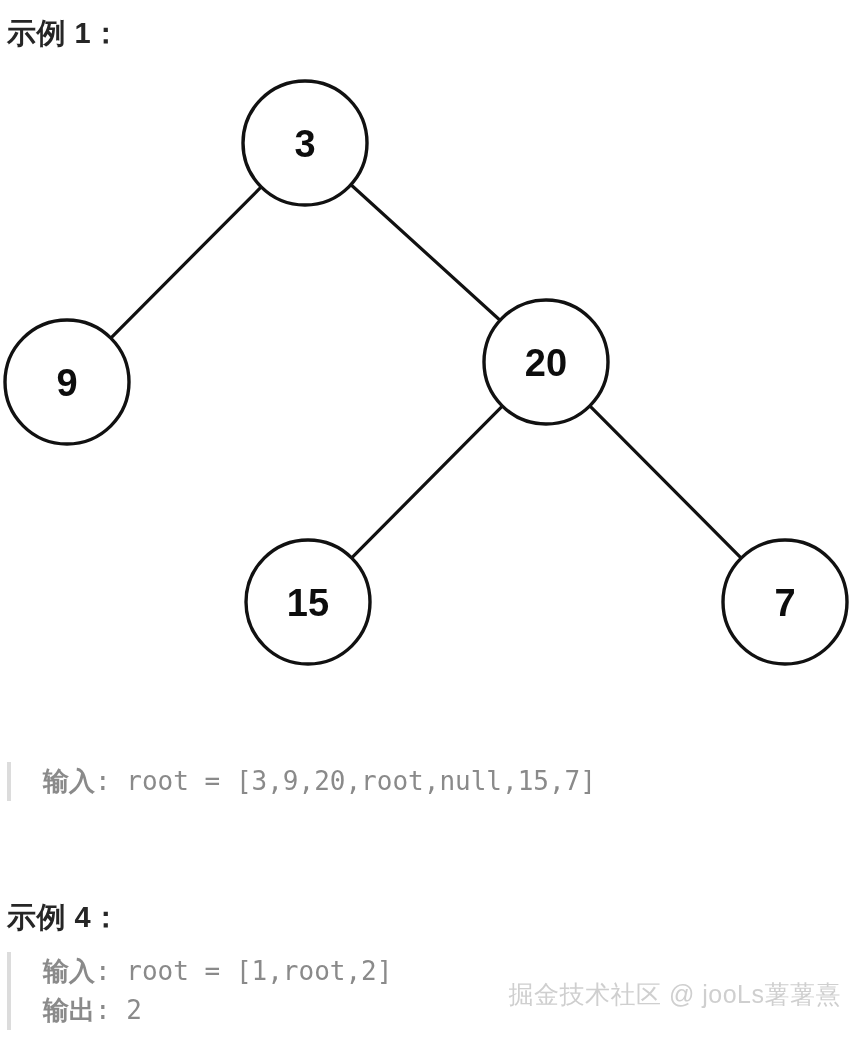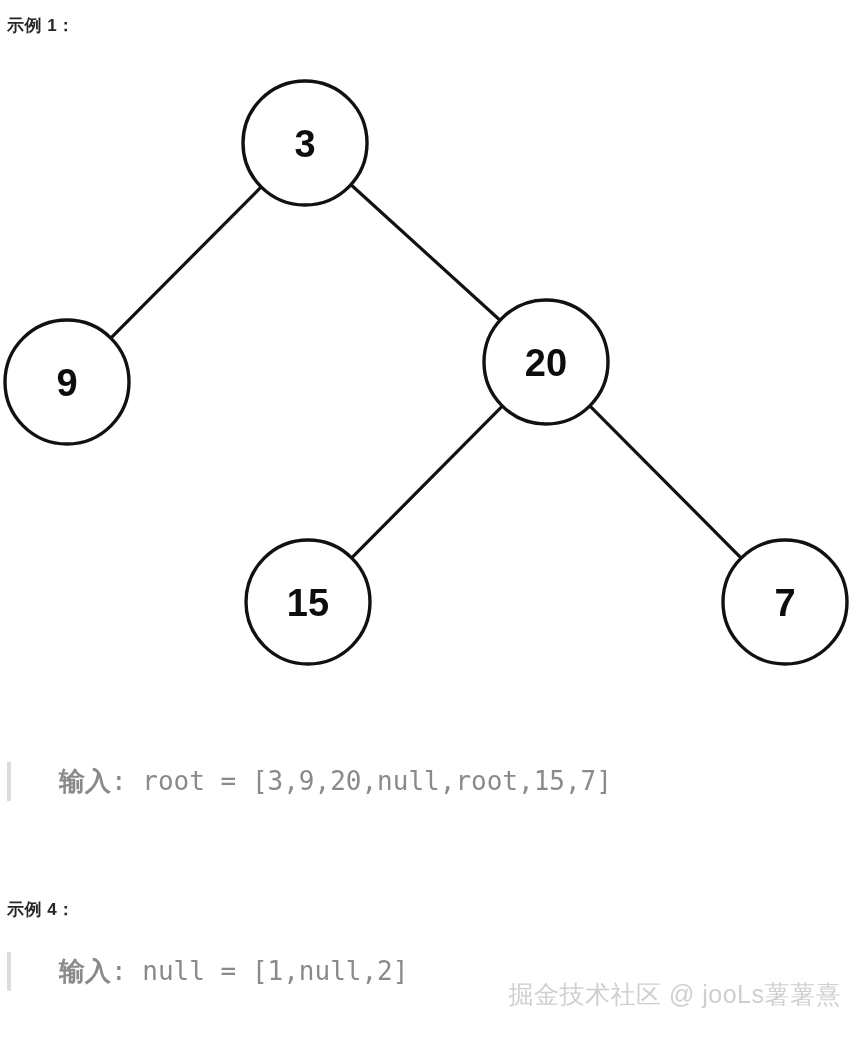--- a/index.html
+++ b/index.html
@@ -18,21 +18,21 @@
 
   .page {
     position: absolute;
     inset: 0;
   }
 
   
   .example-heading {
     position: absolute;
     left: 7px;
-    font-size: 17px;
+    font-size: 29px;
     font-weight: bold;
     color: #262626;
     letter-spacing: 0.5px;
     white-space: nowrap;
   }
   #heading-1 { top: 14px; }
   #heading-2 { top: 898px; }
 
   
   .tree-figure {
@@ -81,21 +81,20 @@
     font-family: "DejaVu Sans Mono", "Liberation Mono", monospace;
     font-size: 26px;
     line-height: 39px;
     color: #8a8a8a;
     white-space: pre;
   }
   .code-line .label {
     font-family: "Liberation Sans", "DejaVu Sans", sans-serif;
     font-weight: bold;
     color: #8a8a8a;
-    margin-left: 16px;
   }
 
   
   #watermark {
     position: absolute;
     right: 12px;
     top: 978px;
     font-size: 25px;
     color: #cfcfcf;
     letter-spacing: 0.5px;
@@ -137,24 +136,25 @@
           </g>
           <g>
             <circle cx="785" cy="542" r="62" class="node-circle" fill="#ffffff" stroke="#111111"></circle>
             <text x="785" y="543" class="node-label">7</text>
           </g>
         </g>
     </svg>
   </div>
 
   <div class="code-block" id="code-block-1">
-    <div class="code-line"><span class="label">输入</span><span>:</span><span> root = [3,9,20,null,root,15,7]</span></div>
+    <div class="code-line"><span class="label">输入</span><span>:</span><span> root = [3,9,20,root,null,15,7]</span></div>
   </div>
 
   <div class="example-heading" id="heading-2">示例 4：</div>
 
   <div class="code-block" id="code-block-2">
-    <div class="code-line"><span class="label">输入</span><span>:</span><span> null = [1,null,2]</span></div>
+    <div class="code-line"><span class="label">输入</span><span>:</span><span> root = [1,root,2]</span></div>
+    <div class="code-line"><span class="label">输出</span><span>:</span><span> 2</span></div>
   </div>
 
   <div id="watermark">掘金技术社区 @ jooLs薯薯熹</div>
 
 </div>
 
 </body></html>

